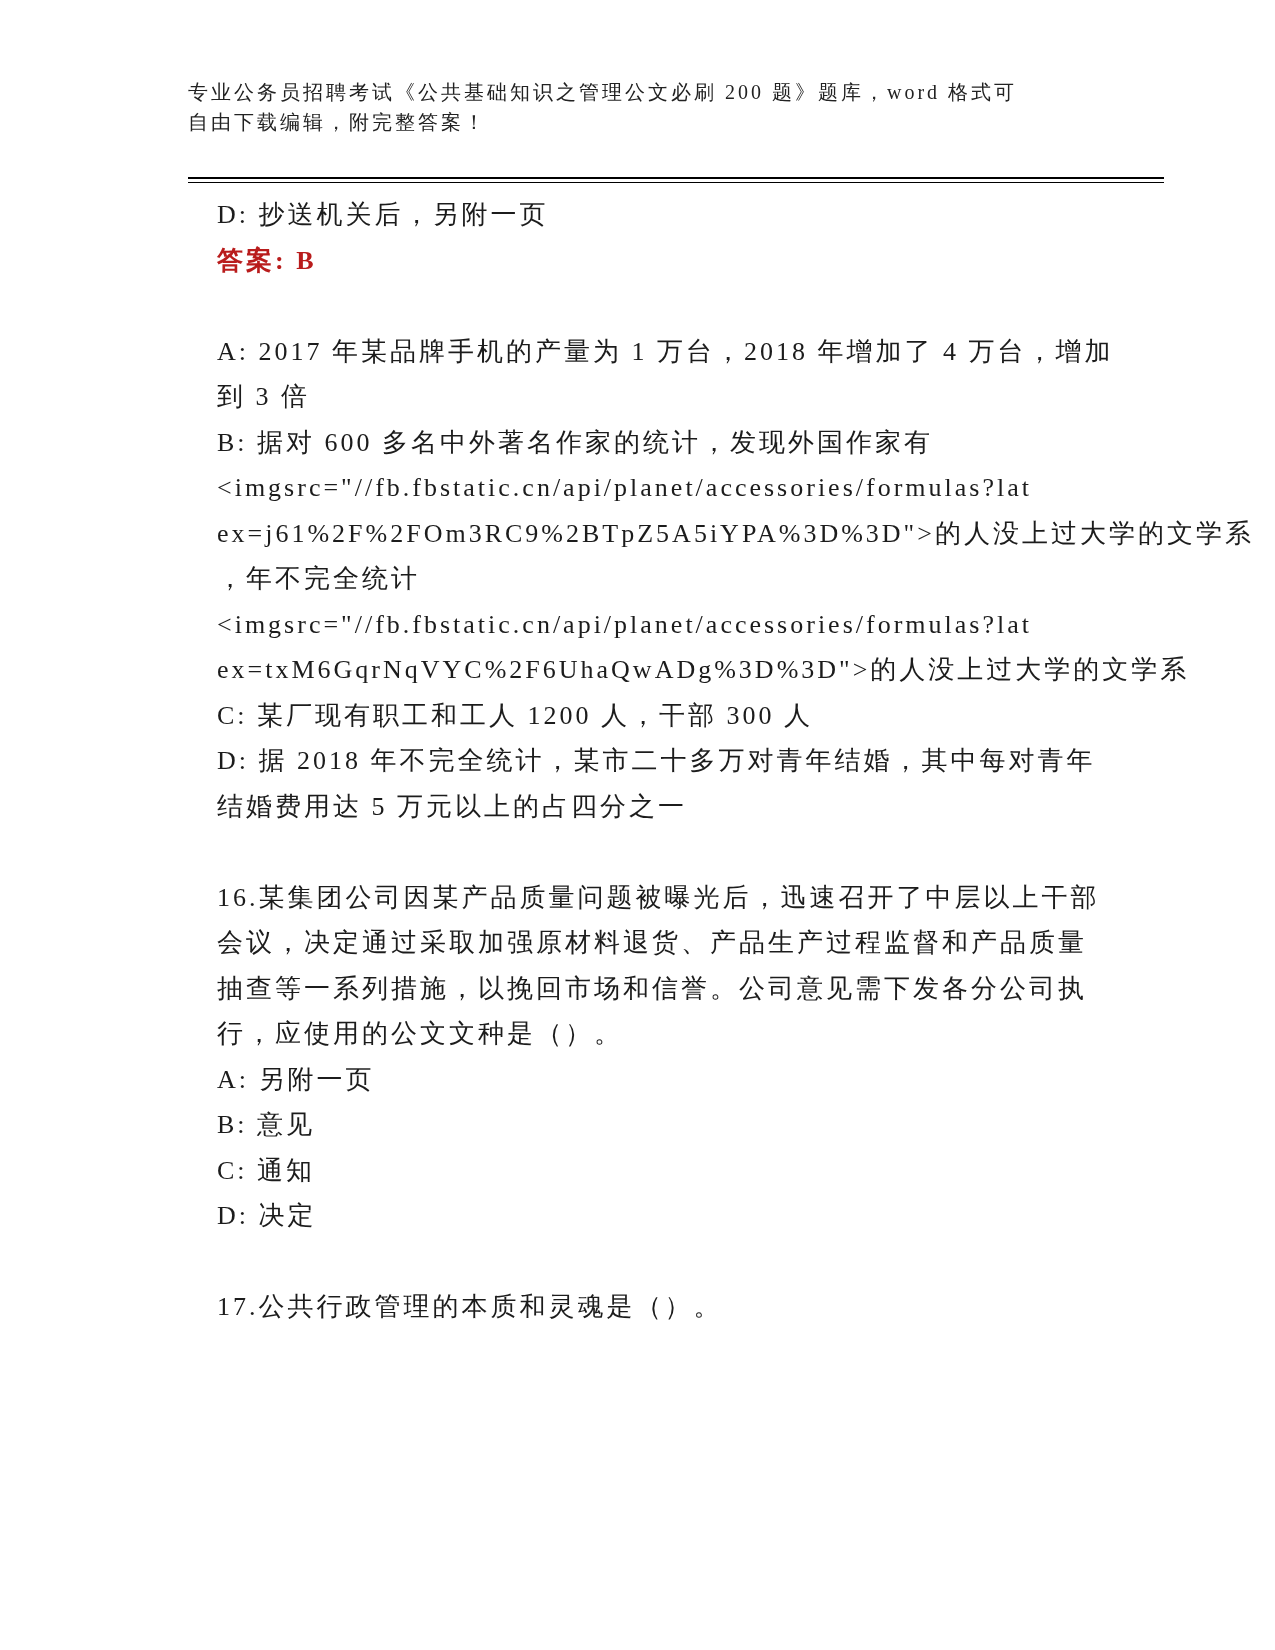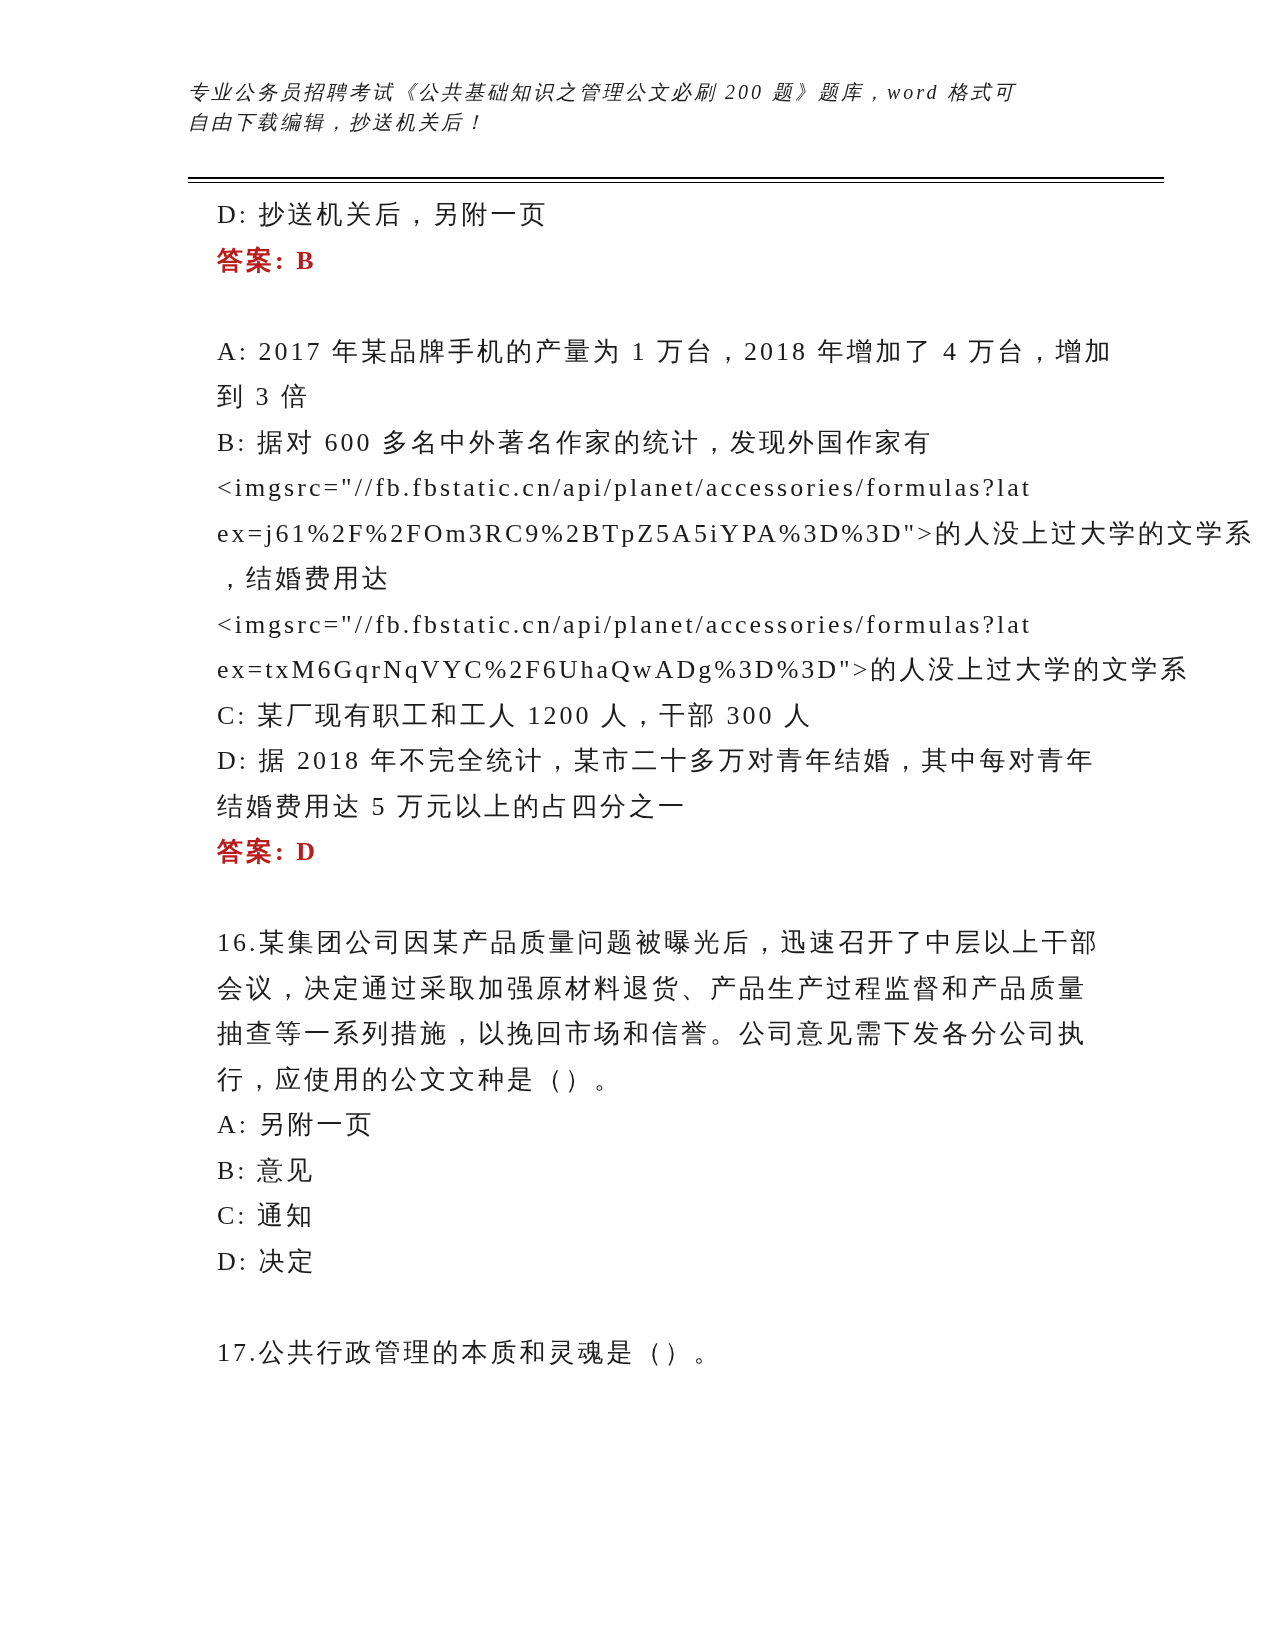--- a/index.html
+++ b/index.html
@@ -24,21 +24,20 @@
   }
   .doc-header {
     margin-top: 77px;
   }
   .h-line {
     font-size: 20px;
     line-height: 30px;
     letter-spacing: 3px;
     white-space: pre;
     color: #222222;
-    font-style: italic;
   }
   .header-rule {
     margin-top: 40px;
     height: 3px;
     border-top: 2px solid #000000;
     border-bottom: 1px solid #000000;
     width: 976px;
   }
   .doc-body {
     margin-top: 9px;
@@ -61,41 +60,40 @@
   }
 </style>
 </head>
 <body>
 
 <div class="page">
   <div class="inner">
 
     <header class="doc-header">
       <div class="h-line">专业公务员招聘考试《公共基础知识之管理公文必刷 200 题》题库，word 格式可</div>
-      <div class="h-line">自由下载编辑，抄送机关后！</div>
+      <div class="h-line">自由下载编辑，附完整答案！</div>
       <div class="header-rule"></div>
     </header>
 
     <main class="doc-body" id="doc-body">
 
     <div class="line">D: 抄送机关后，另附一页</div>
         <div class="line answer">答案: B</div>
         <div class="line blank"></div>
         <div class="line">A: 2017 年某品牌手机的产量为 1 万台，2018 年增加了 4 万台，增加</div>
         <div class="line">到 3 倍</div>
         <div class="line">B: 据对 600 多名中外著名作家的统计，发现外国作家有</div>
         <div class="line">&lt;imgsrc="//fb.fbstatic.cn/api/planet/accessories/formulas?lat</div>
         <div class="line">ex=j61%2F%2FOm3RC9%2BTpZ5A5iYPA%3D%3D"&gt;的人没上过大学的文学系</div>
-        <div class="line">，结婚费用达</div>
+        <div class="line">，年不完全统计</div>
         <div class="line">&lt;imgsrc="//fb.fbstatic.cn/api/planet/accessories/formulas?lat</div>
         <div class="line">ex=txM6GqrNqVYC%2F6UhaQwADg%3D%3D"&gt;的人没上过大学的文学系</div>
         <div class="line">C: 某厂现有职工和工人 1200 人，干部 300 人</div>
         <div class="line">D: 据 2018 年不完全统计，某市二十多万对青年结婚，其中每对青年</div>
         <div class="line">结婚费用达 5 万元以上的占四分之一</div>
-        <div class="line answer">答案: D</div>
         <div class="line blank"></div>
         <div class="line">16.某集团公司因某产品质量问题被曝光后，迅速召开了中层以上干部</div>
         <div class="line">会议，决定通过采取加强原材料退货、产品生产过程监督和产品质量</div>
         <div class="line">抽查等一系列措施，以挽回市场和信誉。公司意见需下发各分公司执</div>
         <div class="line">行，应使用的公文文种是（）。</div>
         <div class="line">A: 另附一页</div>
         <div class="line">B: 意见</div>
         <div class="line">C: 通知</div>
         <div class="line">D: 决定</div>
         <div class="line blank"></div>

